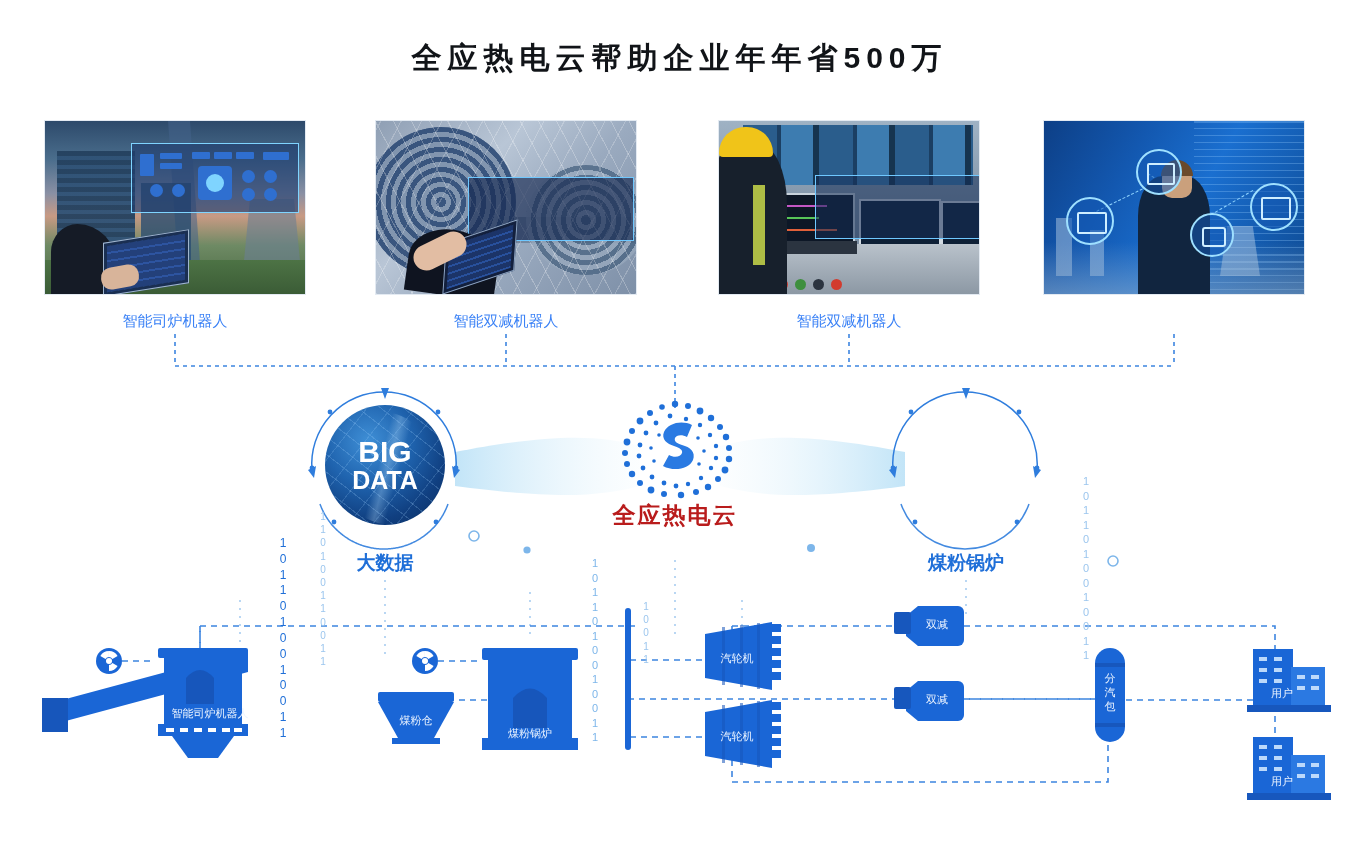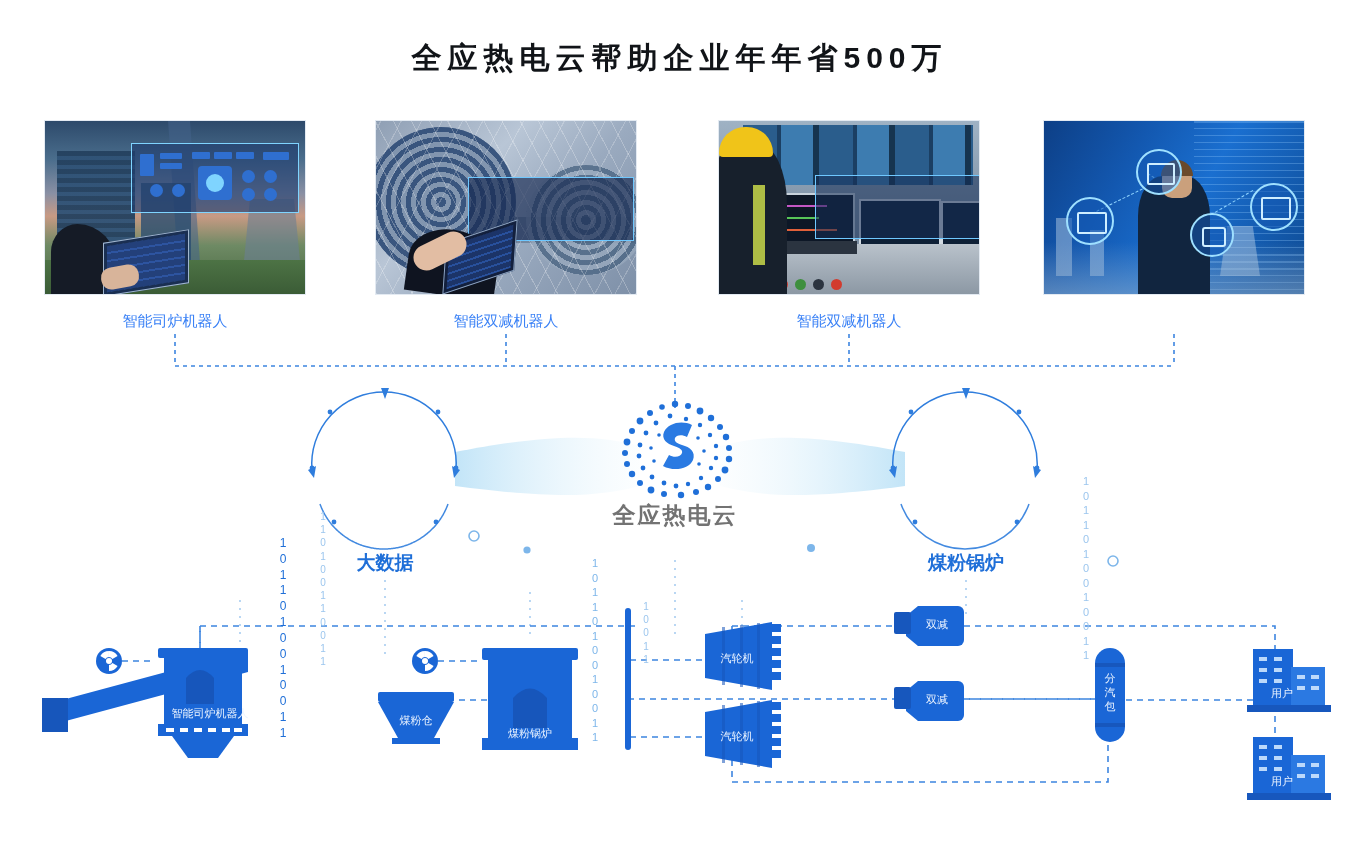--- a/index.html
+++ b/index.html
@@ -125,21 +125,21 @@
   .face{position:absolute;left:12%;top:6%;width:76%;height:94%;
       background:linear-gradient(105deg,rgba(255,255,255,0) 44%,rgba(185,225,255,.30) 52%,rgba(255,255,255,0) 62%);
       border-radius:46% 54% 40% 60%/ 56% 44% 56% 44%;}
   .sphere-txt{position:absolute;left:0;top:0;width:100%;height:100%;
       display:flex;flex-direction:column;align-items:center;justify-content:center;
       color:#fff;font-weight:bold;line-height:1.02;text-align:center;}
   .sphere-label{position:absolute;width:100%;text-align:center;color:#1f6fd8;font-size:19px;font-weight:bold;}
 
   
   .cloud-label{position:absolute;width:220px;text-align:center;
-     color:#737373;font-size:23px;font-weight:bold;letter-spacing:2px;}
+     color:#b91c1c;font-size:23px;font-weight:bold;letter-spacing:2px;}
 
   
   .bin{position:absolute;font-family:"Liberation Sans",sans-serif;line-height:1.32;text-align:center;}
 
   
   .eqlabel{position:absolute;color:#eaf3ff;font-size:11px;text-align:center;}
 </style>
 </head>
 <body>
 
@@ -504,20 +504,29 @@
         <circle cx="54" cy="63" r="1.8"></circle>
       <circle cx="98" cy="40" r="1.8"></circle>
         <circle cx="104" cy="53" r="1.8"></circle>
         <circle cx="99" cy="66" r="1.8"></circle>
       <path d="M92,27 c-10,-5 -24,-2 -28,7 c-3,7 3,12 10,14 c6,2 9,4 8,7 c-1,4 -8,5 -13,2 l-6,11
                c11,6 26,3 30,-6 c3,-8 -3,-13 -11,-15 c-6,-2 -8,-4 -7,-7 c1,-3 7,-4 12,-1 Z" fill="#2a7ae2"></path>
     </g>
   </svg>
   <div class="cloud-label" style="left:565px;top:500px;">全应热电云</div>
 
+  <div class="sphere-wrap" style="left:325px;top:405px;width:120px;height:120px;">
+    <div class="sphere bd" style="left:0;top:0;width:120px;height:120px;">
+      <div class="face"></div>
+    </div>
+    <div class="sphere-txt">
+      <span style="font-size:30px;">BIG</span>
+      <span style="font-size:25px;">DATA</span>
+    </div>
+  </div>
   <div class="sphere-label" style="left:325px;top:550px;width:120px;">大数据</div>
 
   <div class="sphere-label" style="left:906px;top:550px;width:120px;">煤粉锅炉</div>
 
   <div class="bin" id="bin1" style="left:276px;top:536px;width:14px;font-size:12px;color:#1f6fd8;">
       <div>1</div>
       <div>0</div>
       <div>1</div>
       <div>1</div>
       <div>0</div>

